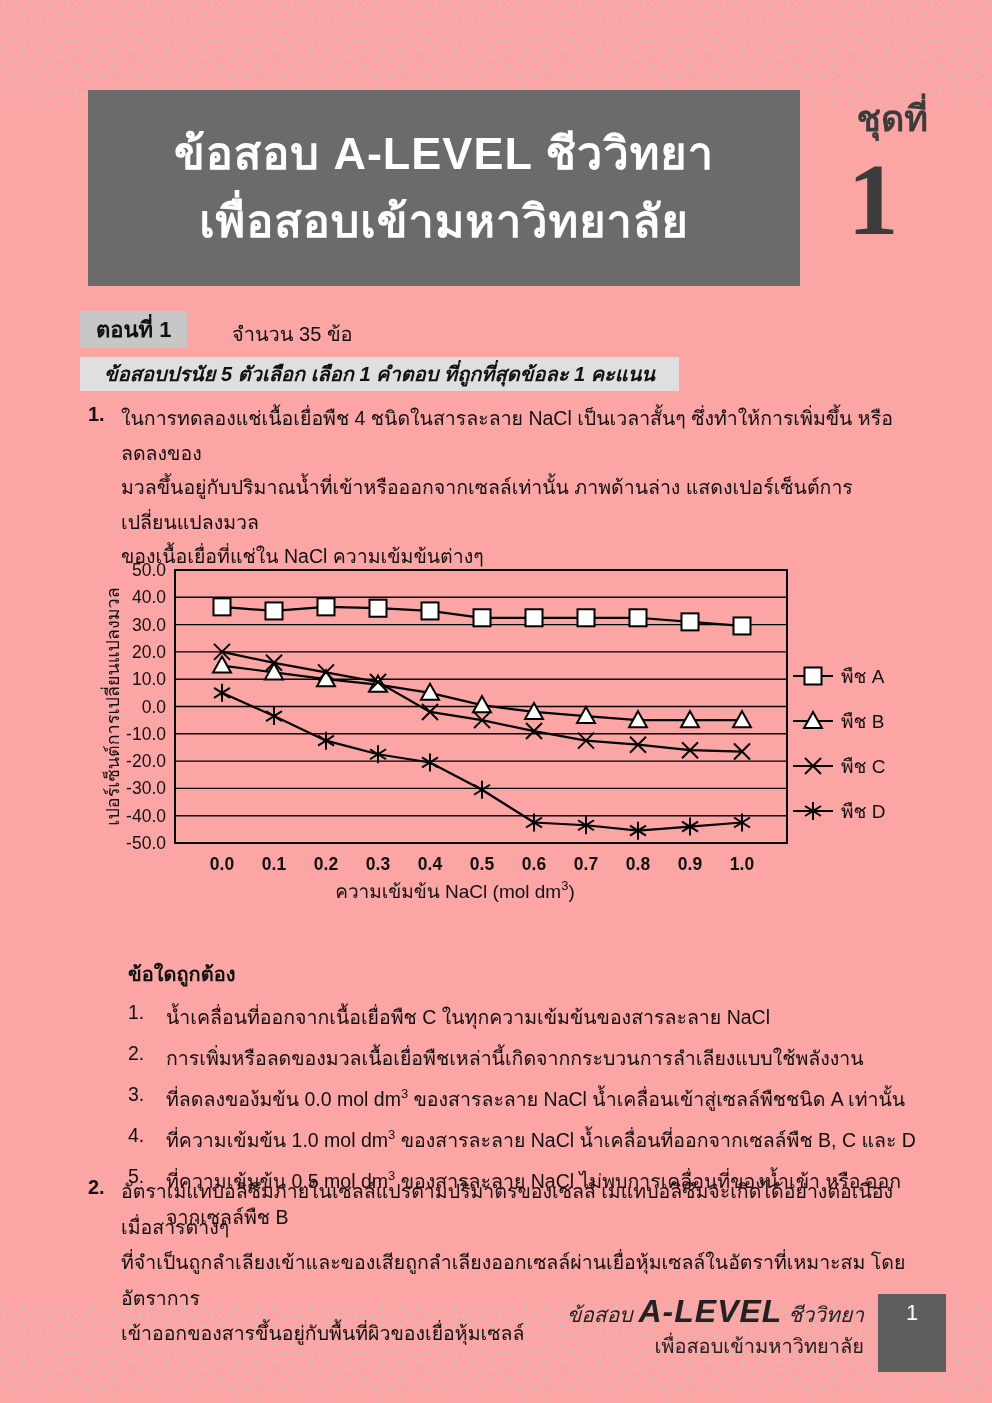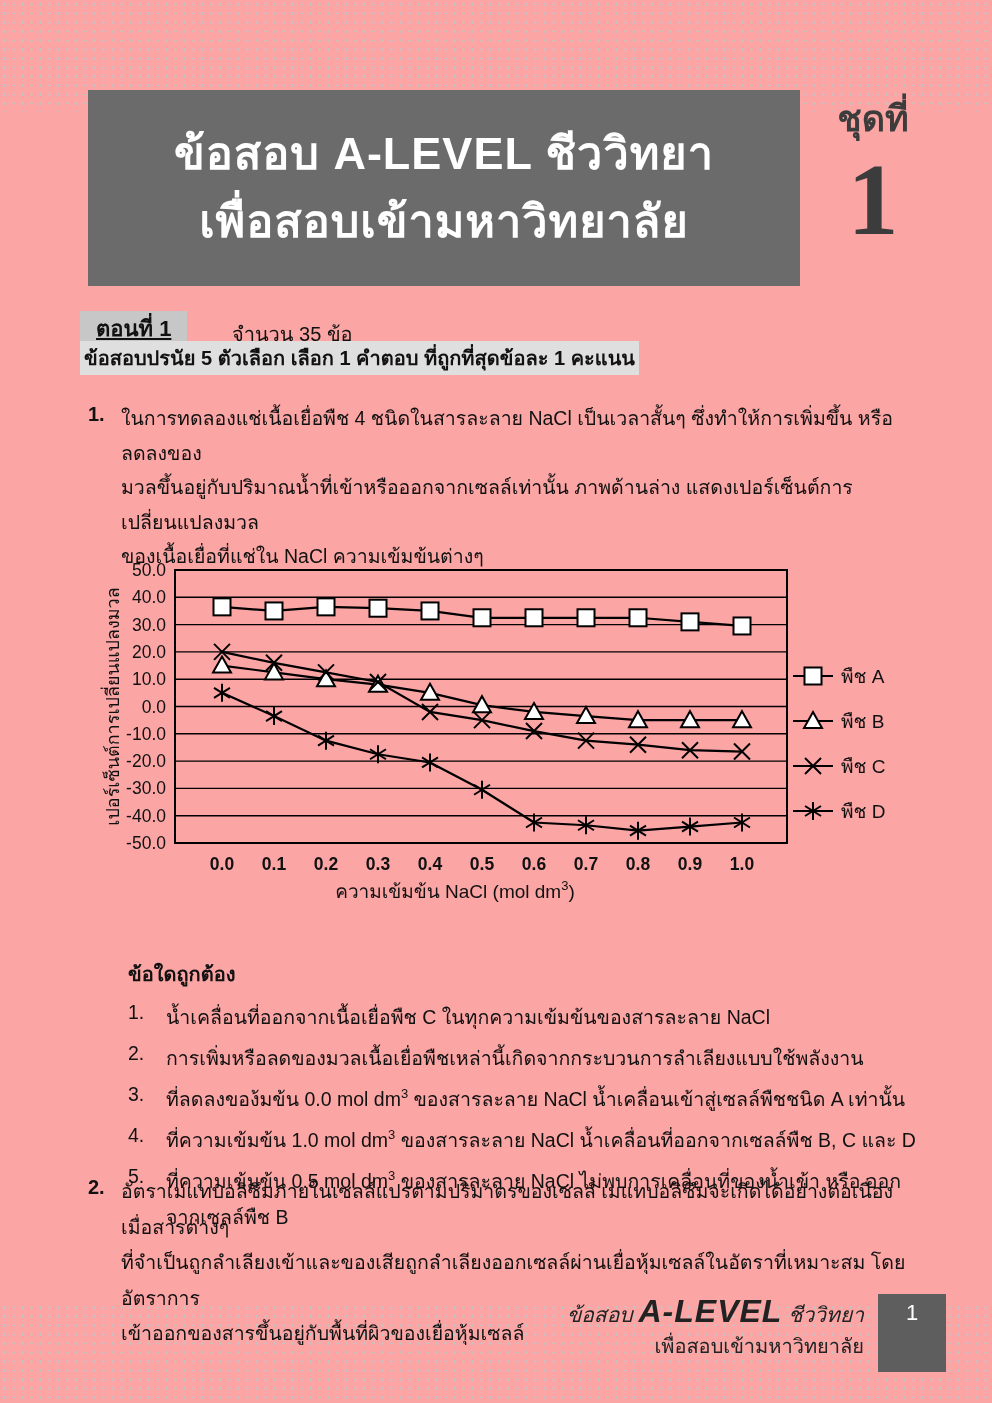--- a/index.html
+++ b/index.html
@@ -5,26 +5,26 @@
   html,body{margin:0;padding:0;background:#ffffff;}
   body{font-family:"Liberation Sans","DejaVu Sans",sans-serif;color:#111;}
   .page{position:relative;width:992px;height:1403px;overflow:hidden;background:#fca5a5;}
   .dots{position:absolute;background-image:radial-gradient(circle,#c3c3c3 1.1px,transparent 1.3px);background-size:9px 9px;}
   .dots-top{left:0;top:0;width:992px;height:112px;}
   .dots-bottom{left:0;top:1303px;width:992px;height:100px;}
   .header-box{position:absolute;left:88px;top:90px;width:712px;height:196px;background:#6b6b6b;
     display:flex;flex-direction:column;justify-content:center;align-items:center;gap:14px;}
   .header-box .line{color:#fff;font-weight:bold;font-size:45px;letter-spacing:1px;line-height:1.2;}
   .set-block{position:absolute;left:818px;top:96px;width:110px;text-align:center;color:#3c3c3c;}
-  .set-label{font-weight:bold;font-size:36px;line-height:1.3;}
+  .set-label{font-weight:bold;font-size:36px;line-height:1.3;text-align:right;}
   .set-number{font-family:"Liberation Serif","DejaVu Serif",serif;font-weight:bold;font-size:102px;line-height:1.0;margin-top:6px;}
-  .part-box{position:absolute;left:80px;top:311px;height:37px;background:#c7c7c7;display:flex;align-items:flex-start;padding:0 16px;text-decoration:underline;}
+  .part-box{position:absolute;left:80px;top:311px;height:37px;background:#c7c7c7;display:flex;align-items:center;padding:0 16px;}
   .part-box span{font-weight:bold;font-size:22px;}
   .count-label{position:absolute;left:232px;top:318px;font-size:20px;}
-  .instruction-box{position:absolute;left:80px;top:341px;height:34px;background:#dfdfdf;display:flex;align-items:center;padding:0 4px;}
+  .instruction-box{position:absolute;left:80px;top:357px;height:34px;background:#dfdfdf;display:flex;align-items:center;padding:0 24px;font-style:italic;}
   .instruction-box span{font-weight:bold;font-size:20px;}
   .qnum{position:absolute;font-weight:bold;font-size:20px;}
   .qtext{position:absolute;font-size:19.5px;line-height:34.5px;width:800px;}
   .chart-title{position:absolute;left:128px;top:514px;font-weight:bold;font-size:20px;}
   .chart-wrap{position:absolute;left:75px;top:546px;width:845px;height:360px;}
   .prompt{position:absolute;left:128px;top:958px;font-weight:bold;font-size:20px;}
   .options{position:absolute;left:128px;top:994px;width:800px;}
   .opt-row{display:flex;font-size:19.5px;line-height:36.5px;}
   .opt-num{width:38px;flex:0 0 38px;}
   .opt-text sup{font-size:13px;}

